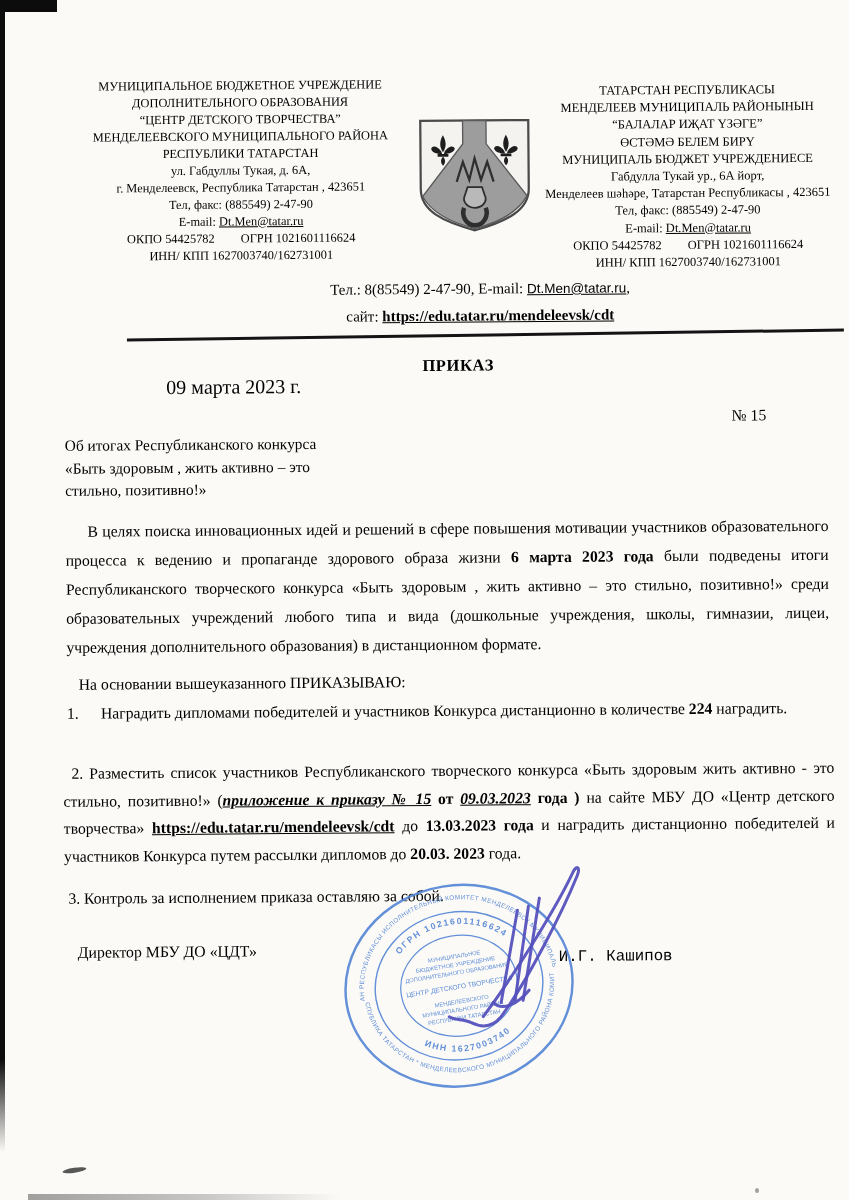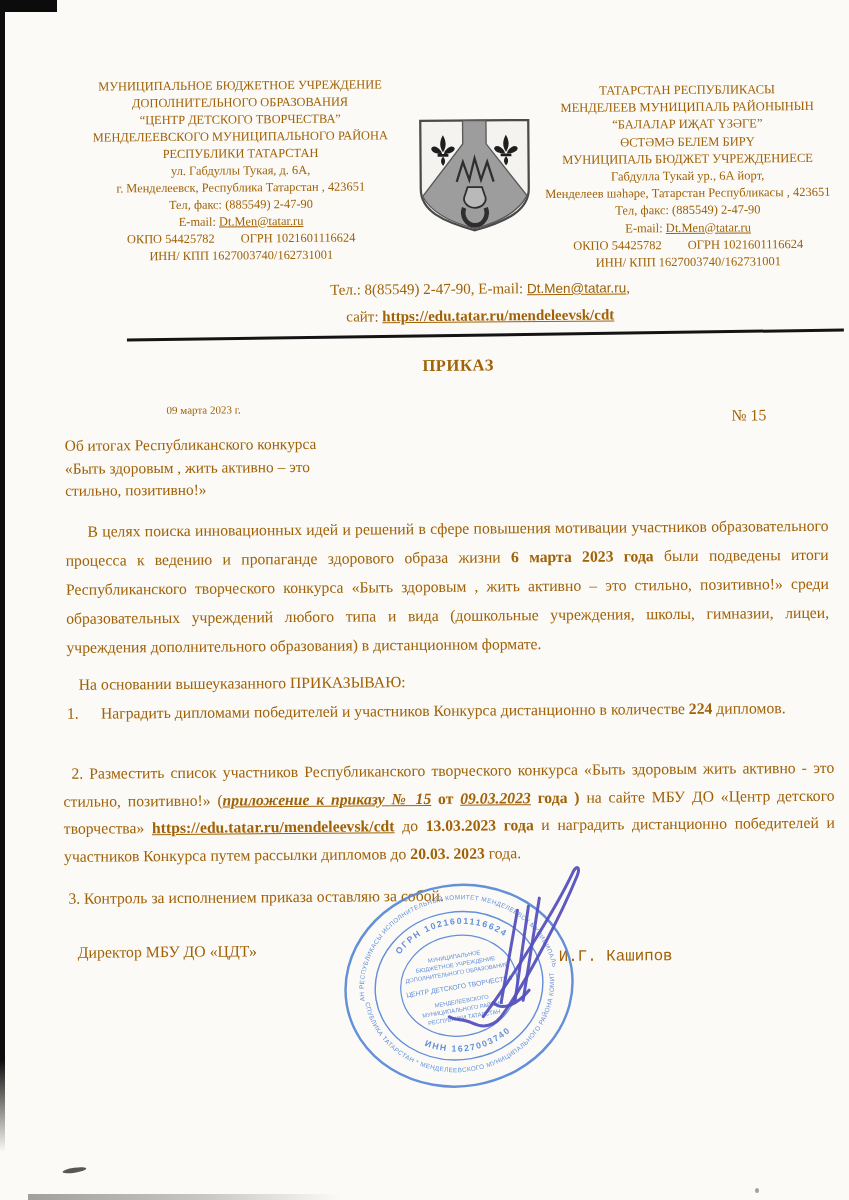--- a/index.html
+++ b/index.html
@@ -1,35 +1,35 @@
 <!DOCTYPE html>
 <html style="--stamp_blue: #4f82d4; --ink_blue: #5551bd; --paper: #fbfaf7; --text: #1b1b1b;"><head>
 <meta charset="utf-8">
 <style>
   html,body{margin:0;padding:0;background:#888;}
   .page{position:relative;width:849px;height:1200px;background:#fbfaf7;overflow:hidden;
-        font-family:"Liberation Serif","DejaVu Serif",serif;color:#a16207;}
+        font-family:"Liberation Serif","DejaVu Serif",serif;color:#000000;}
   .content{position:absolute;left:0;top:0;width:849px;height:1200px;transform:rotate(-0.45deg);}
   .abs{position:absolute;}
   
   .hcol{text-align:center;}
   .hl{left:68px;top:76px;width:352px;font-size:12.4px;line-height:17px;}
   .hr-col{left:534px;top:84px;width:314px;font-size:12.5px;line-height:17.2px;}
   .idline{display:flex;justify-content:center;gap:26px;}
   .crest{left:415px;top:110px;}
   
   .contact{left:110px;top:276px;width:745px;text-align:center;font-size:15px;line-height:26px;}
   .u{text-decoration:underline;}
   .sans{font-family:"Liberation Sans","DejaVu Sans",sans-serif;font-size:13.5px;}
   .b{font-weight:bold;}
   .biu{font-weight:bold;font-style:italic;text-decoration:underline;}
   .bi{font-weight:bold;}
   .rule{left:129px;top:334px;width:717px;height:3px;background:#141414;transform:rotate(-0.35deg);}
   .title{left:75px;top:356px;width:770px;text-align:center;font-weight:bold;font-size:16.5px;letter-spacing:.6px;}
-  .date{left:168px;top:402px;font-size:11px;}
+  .date{left:168px;top:374px;font-size:20px;}
   .num{left:733px;top:409px;font-size:15.8px;}
   .subject{left:66px;top:432px;font-size:15.4px;line-height:22.5px;}
   .p1{left:66px;top:514px;width:763px;font-size:15.7px;line-height:29px;text-align:justify;text-indent:22px;}
   .osn{left:78px;top:673px;font-size:15.7px;}
   .it1{left:66px;top:697px;width:768px;font-size:15.7px;line-height:28px;text-align:justify;
        padding-left:34px;box-sizing:border-box;}
   .it1 .mk{position:absolute;left:0;top:0;}
   .it2{left:62px;top:757px;width:771px;font-size:15.7px;line-height:27.5px;text-align:justify;text-indent:8px;}
   .it3{left:66px;top:887px;font-size:15.7px;}
   .dir{left:75px;top:941px;font-size:15.8px;}
@@ -128,21 +128,21 @@
       <div>Об итогах  Республиканского конкурса</div>
       <div>«Быть здоровым , жить активно – это</div>
       <div>стильно, позитивно!»</div>
     </div>
 
     <div class="abs p1"><span>В целях поиска инновационных идей и решений в сфере повышения мотивации участников образовательного процесса к ведению и пропаганде здорового образа жизни </span><span class="b">6 марта 2023 года</span><span> были подведены итоги Республиканского творческого  конкурса «Быть здоровым , жить активно – это стильно, позитивно!» среди  образовательных учреждений любого типа и вида (дошкольные учреждения,   школы, гимназии, лицеи, учреждения дополнительного образования) в дистанционном формате.</span></div>
 
     <div class="abs osn">На основании вышеуказанного ПРИКАЗЫВАЮ:</div>
 
     <div class="abs it1">
-      <span class="mk">1.</span><span>Наградить дипломами победителей и участников Конкурса дистанционно в количестве </span><span class="b">224</span><span> дипломов.</span>
+      <span class="mk">1.</span><span>Наградить дипломами победителей и участников Конкурса дистанционно в количестве </span><span class="b">224</span><span> наградить.</span>
     </div>
 
     <div class="abs it2"><span>2. Разместить список участников Республиканского творческого конкурса «Быть здоровым жить активно - это стильно, позитивно!» (</span><span class="biu">приложение к приказу </span><span class="biu">№ 15</span><span class="bi">  от </span><span class="biu">09.03.2023</span><span class="bi"> года )</span><span> на  сайте МБУ ДО «Центр детского творчества» </span><span class="b u">https://edu.tatar.ru/mendeleevsk/cdt</span><span> до </span><span class="b">13.03.2023 года</span><span>  и наградить дистанционно победителей и участников Конкурса  путем рассылки дипломов  до </span><span class="b">20.03. 2023</span><span> года.</span></div>
 
     <div class="abs it3">3.  Контроль за исполнением приказа оставляю за собой.</div>
 
     <div class="abs dir">Директор   МБУ ДО «ЦДТ»</div>
     <div class="abs sgn">И.Г. Кашипов</div>
 
     <svg class="abs stamp" viewBox="0 0 234 206">

